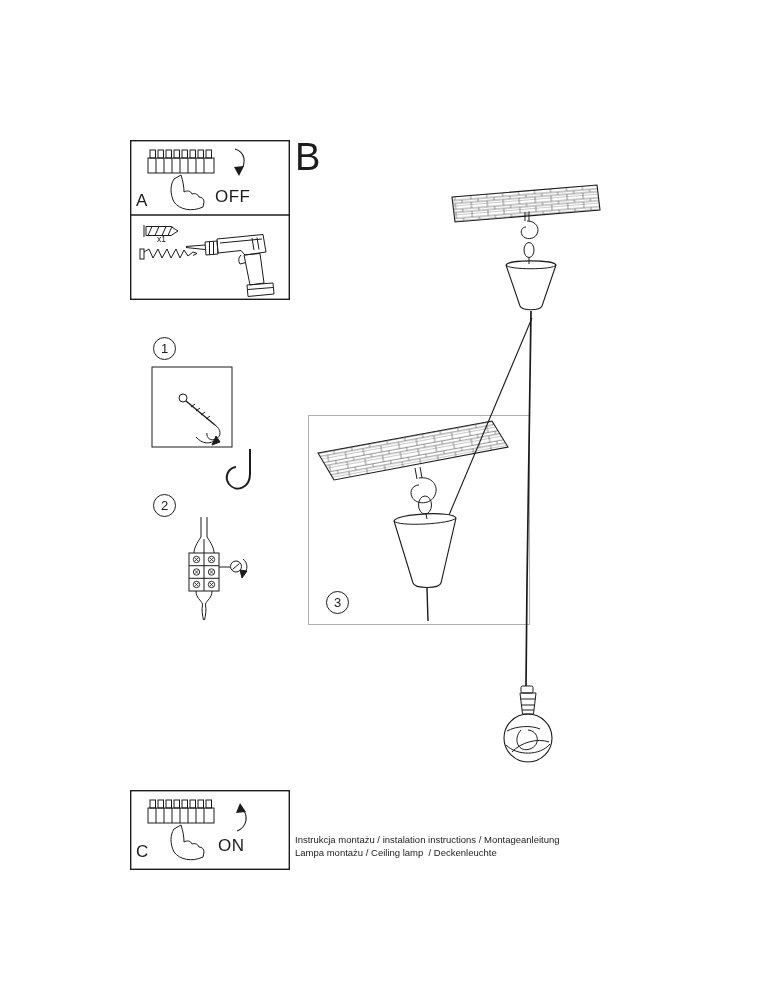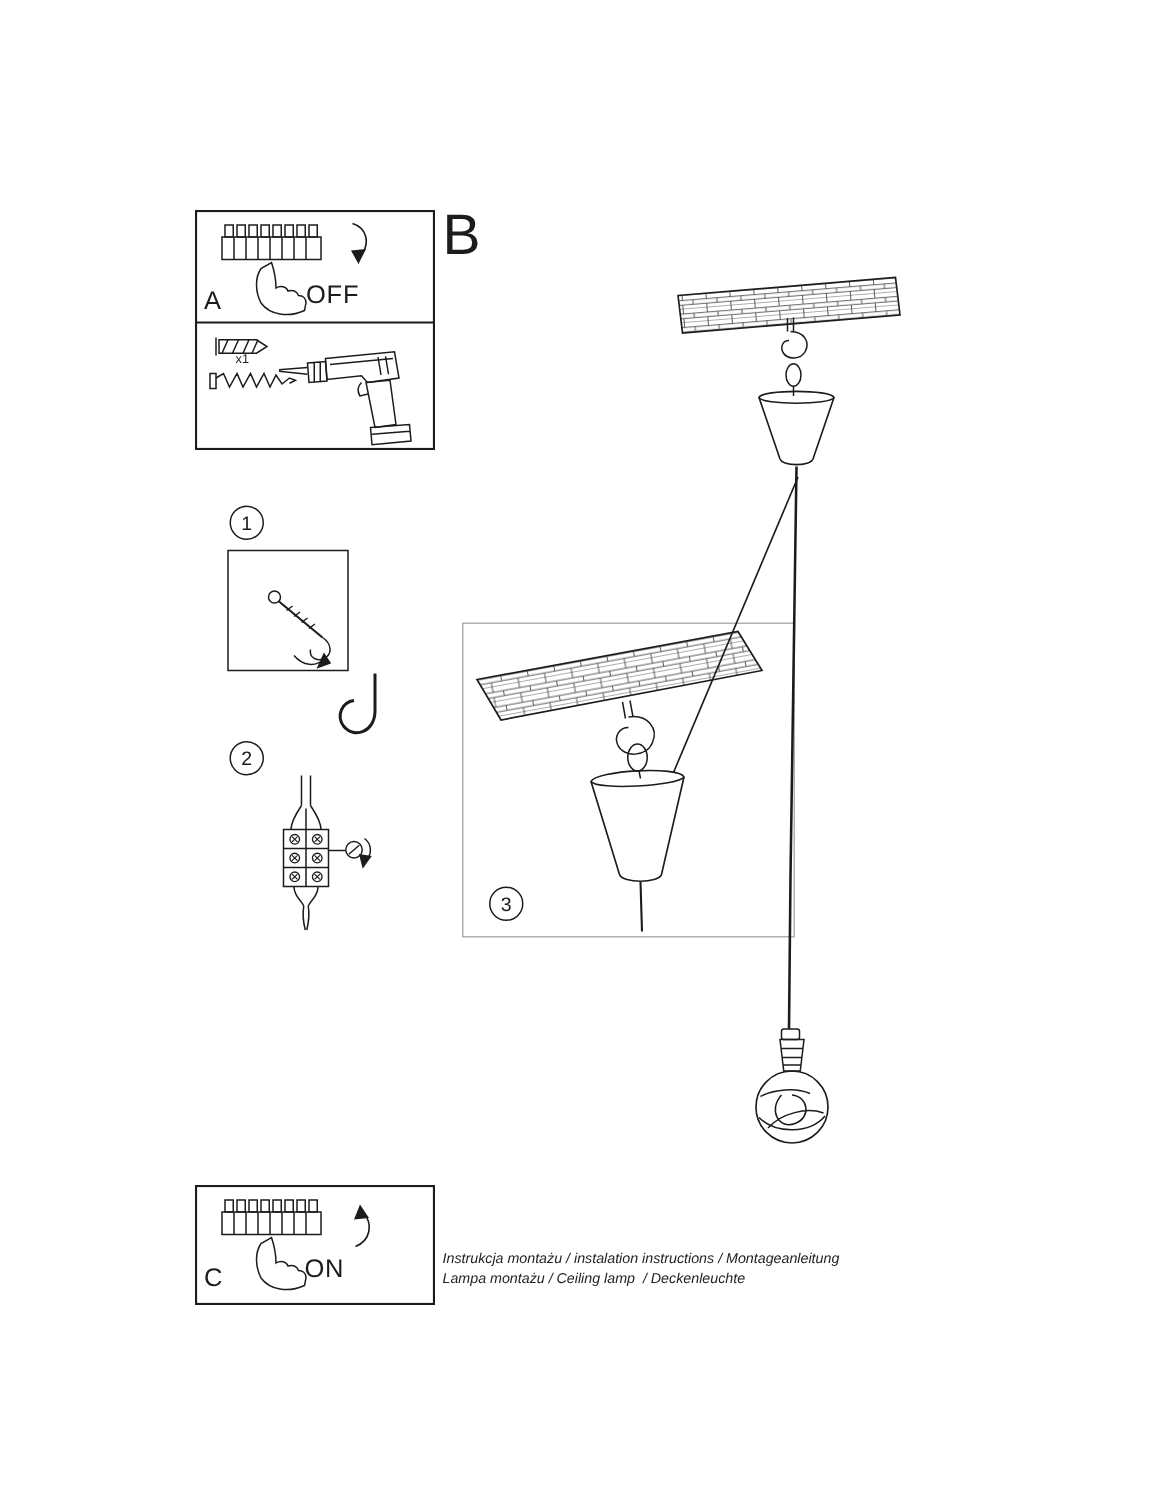--- a/index.html
+++ b/index.html
@@ -7,35 +7,35 @@
   body {
     width: 774px; height: 1000px;
     background: #ffffff;
     font-family: "Liberation Sans", sans-serif;
     color: #1c1c1c;
   }
   .page { position: relative; width: 774px; height: 1000px; background: #fff; overflow: hidden; }
   .art { position: absolute; left: 0; top: 0; }
   .txt { position: absolute; color: #1c1c1c; white-space: pre; }
   .lbl-a   { left: 136px; top: 191px; font-size: 17px; }
-  .lbl-off { left: 204px; top: 187px; font-size: 17px; letter-spacing: 0.5px; }
+  .lbl-off { left: 215px; top: 187px; font-size: 17px; letter-spacing: 0.5px; }
   .lbl-x1  { left: 157px; top: 234px; font-size: 8.5px; text-align: right; }
   .lbl-b   { left: 295px; top: 138px; font-size: 38px; line-height: 1; }
   .lbl-c   { left: 136px; top: 842px; font-size: 17px; }
-  .lbl-on  { left: 203px; top: 836px; font-size: 17px; letter-spacing: 0.5px; }
+  .lbl-on  { left: 218px; top: 836px; font-size: 17px; letter-spacing: 0.5px; }
   .circle-num {
     position: absolute; width: 23px; height: 23px;
     border: 1.4px solid #1c1c1c; border-radius: 50%;
     display: flex; align-items: center; justify-content: center;
     font-size: 13px; background: #fff;
   }
   .cn-1 { left: 153px; top: 337px; }
   .cn-2 { left: 153px; top: 494px; }
   .cn-3 { left: 326px; top: 591px; }
-  .footer { left: 295px; font-size: 9.5px; line-height: 13px; color: #222; font-style: italic; }
+  .footer { left: 295px; font-size: 9.5px; line-height: 13px; color: #222; }
   .f1 { top: 833px; }
   .f2 { top: 846px; }
 </style>
 </head>
 <body>
 
 <div class="page">
 
   <svg class="art" width="774" height="1000" viewBox="0 0 774 1000">
     <defs>

